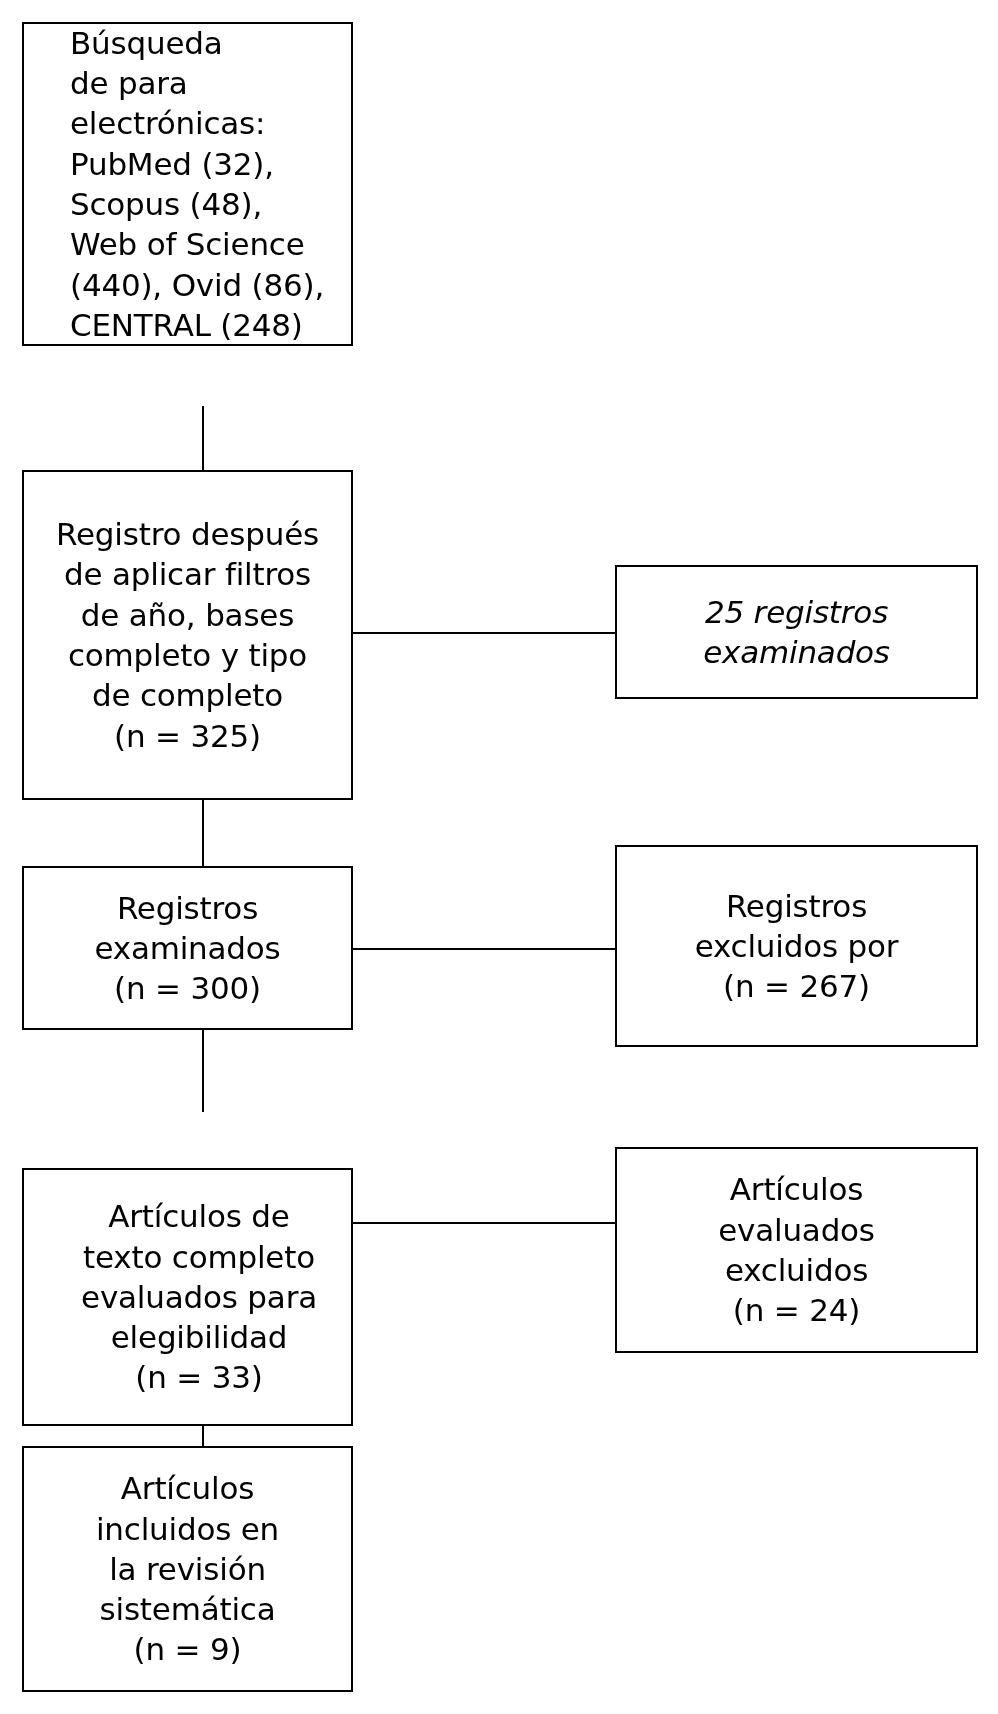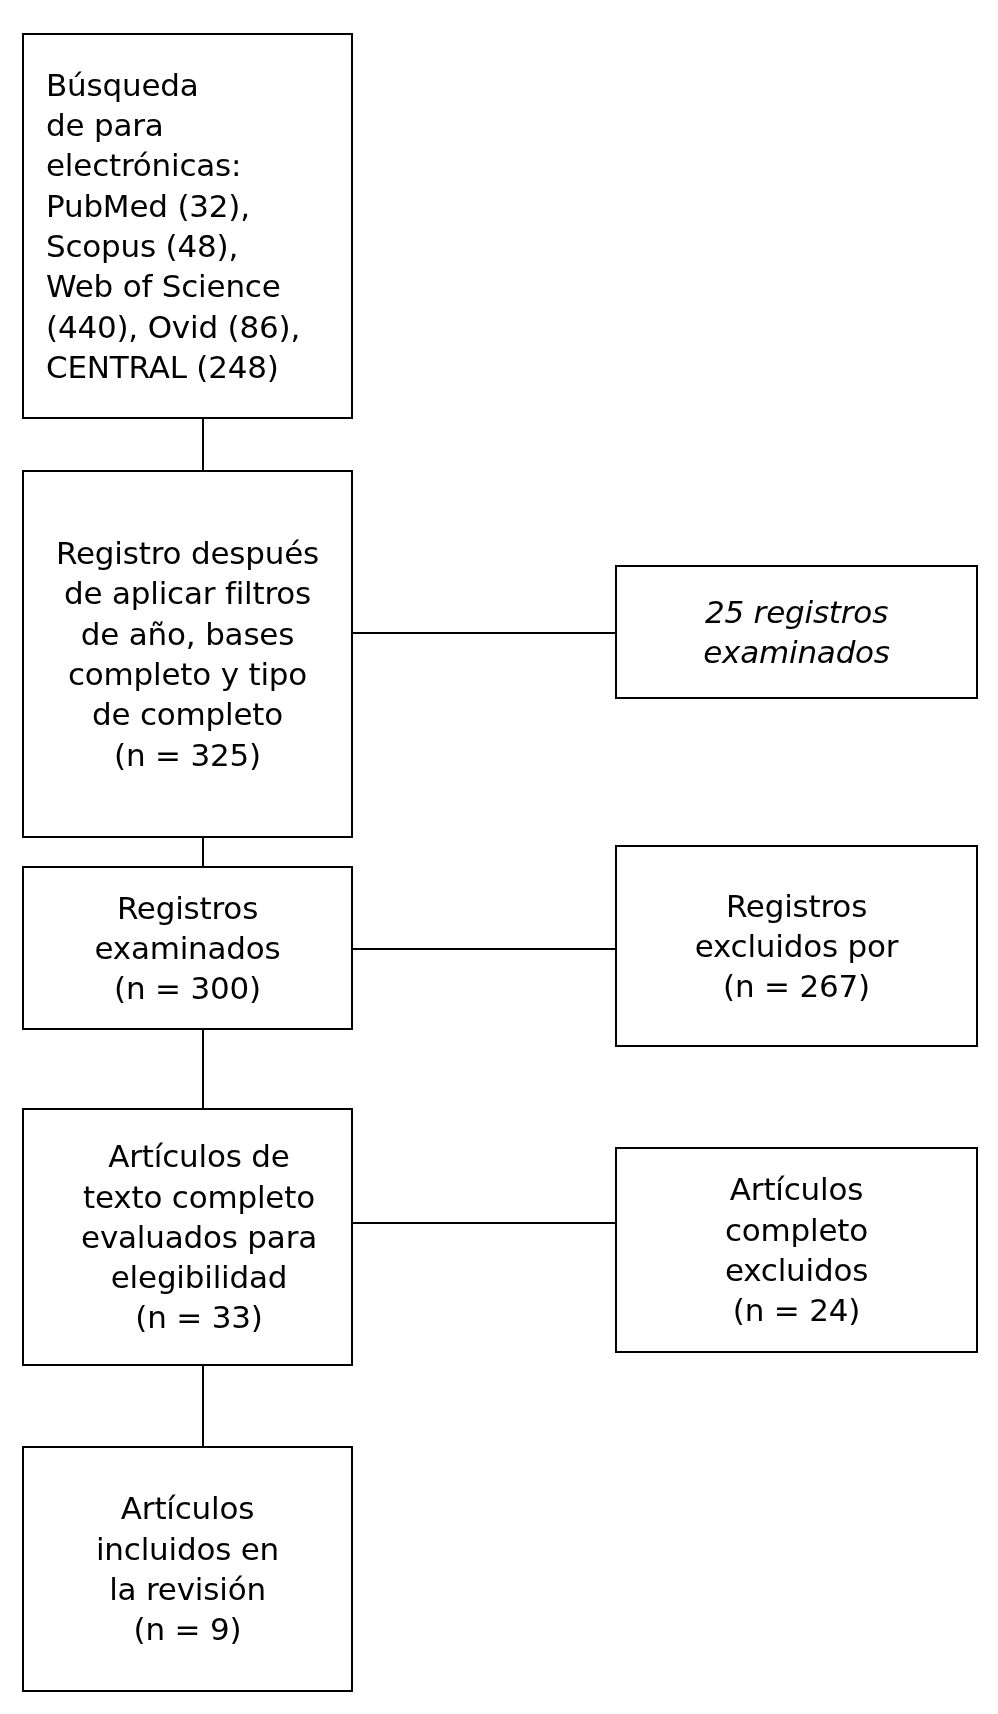--- a/index.html
+++ b/index.html
@@ -56,34 +56,34 @@
 
   <div class="conn conn-v" style="left:202px; top:406px; height:64px;"></div>
   <div class="conn conn-v" style="left:202px; top:798px; height:70px;"></div>
   <div class="conn conn-v" style="left:202px; top:1028px; height:84px;"></div>
   <div class="conn conn-v" style="left:202px; top:1366px; height:80px;"></div>
 
   <div class="conn conn-h" style="left:352px; top:632px; width:265px;"></div>
   <div class="conn conn-h" style="left:352px; top:948px; width:265px;"></div>
   <div class="conn conn-h" style="left:352px; top:1222px; width:265px;"></div>
 
-  <div class="node align-left" style="left:22px; top:33px; width:331px; height:386px;">
+  <div class="node align-left" style="left:22px; top:22px; width:331px; height:324px;padding-left:24px;">
     <div class="lines">
       <span class="line">Búsqueda</span>
       <span class="line">de para</span>
       <span class="line">electrónicas:</span>
       <span class="line">PubMed (32),</span>
       <span class="line">Scopus (48),</span>
       <span class="line">Web of Science</span>
       <span class="line">(440), Ovid (86),</span>
       <span class="line">CENTRAL (248)</span>
     </div>
   </div>
 
-  <div class="node align-center" style="left:22px; top:470px; width:331px; height:368px;">
+  <div class="node align-center" style="left:22px; top:470px; width:331px; height:330px;">
     <div class="lines">
       <span class="line">Registro después</span>
       <span class="line">de aplicar filtros</span>
       <span class="line">de año, bases</span>
       <span class="line">completo y tipo</span>
       <span class="line">de completo</span>
       <span class="line">(n = 325)</span>
     </div>
   </div>
 
@@ -103,41 +103,42 @@
   </div>
 
   <div class="node align-center" style="left:615px; top:845px; width:363px; height:202px;">
     <div class="lines">
       <span class="line">Registros</span>
       <span class="line">excluidos por</span>
       <span class="line">(n = 267)</span>
     </div>
   </div>
 
-  <div class="node align-center" style="left:22px; top:1108px; width:331px; height:258px;padding-left:23px;">
+  <div class="node align-center" style="left:22px; top:1168px; width:331px; height:258px;padding-left:23px;">
     <div class="lines">
       <span class="line">Artículos de</span>
       <span class="line">texto completo</span>
       <span class="line">evaluados para</span>
       <span class="line">elegibilidad</span>
       <span class="line">(n = 33)</span>
     </div>
   </div>
 
   <div class="node align-center" style="left:615px; top:1147px; width:363px; height:206px;">
     <div class="lines">
       <span class="line">Artículos</span>
-      <span class="line">completo</span>
+      <span class="line">evaluados</span>
       <span class="line">excluidos</span>
       <span class="line">(n = 24)</span>
     </div>
   </div>
 
   <div class="node align-center" style="left:22px; top:1446px; width:331px; height:246px;">
     <div class="lines">
       <span class="line">Artículos</span>
       <span class="line">incluidos en</span>
       <span class="line">la revisión</span>
+      <span class="line">sistemática</span>
       <span class="line">(n = 9)</span>
     </div>
   </div>
 
 </div>
 
 </body></html>

